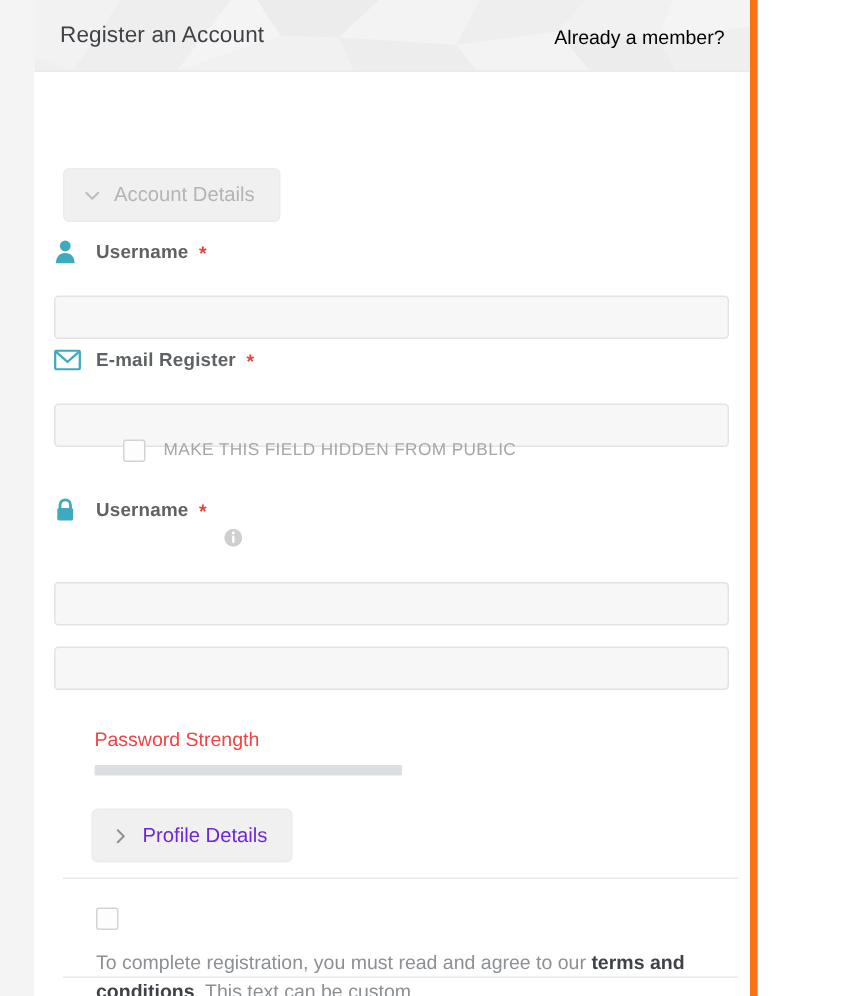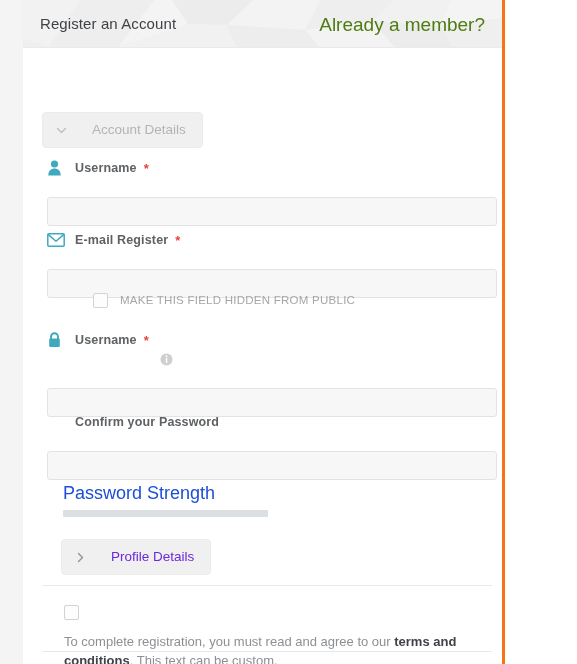--- a/index.html
+++ b/index.html
@@ -30,21 +30,21 @@
   }
 
   
   .card {
     position: absolute;
     left: 23px;
     top: 0;
     width: 482px;
     height: 664px;
     background: #ffffff;
-    border-right: 3px solid #f97316;
+    border-right: 5px solid #f97316;
     box-sizing: border-box;
   }
 
   
   .card-header {
     position: relative;
     height: 47px;
     background: #efefef;
     overflow: hidden;
     border-bottom: 1px solid #eaeaea;
@@ -62,59 +62,59 @@
     top: 15px;
     font-size: 15px;
     color: #3f4246;
     line-height: 18px;
     letter-spacing: .1px;
   }
   .header-link {
     position: absolute;
     right: 17px;
     top: 17px;
-    font-size: 19px;
-    color: #4d7c0f;
+    font-size: 13px;
+    color: #000000;
     line-height: 16px;
     text-decoration: none;
     cursor: pointer;
   }
 
   
   .card-body {
     position: relative;
     padding: 0;
   }
 
   
   .pill-row {
     position: absolute;
     display: flex;
     gap: 8px;
   }
   .pill {
     display: inline-flex;
     align-items: center;
-    gap: 25px;
+    gap: 9px;
     background: #f0f0f0;
     border: 1px solid #ececec;
     border-radius: 4px;
     padding: 9px 16px 9px 13px;
     font-size: 13.5px;
     color: #b4b4b4;
     cursor: pointer;
     line-height: 16px;
     box-sizing: border-box;
   }
   .pill.dark-label { color: #6d28d9; }
   .pill .chev { display: inline-block; width: 11px; height: 11px; flex: none; }
   .pill .chev svg { display: block; }
 
   
-  .fgroup { position: absolute; left: 24px; width: 450px; }
+  .fgroup { position: absolute; left: 13px; width: 450px; }
 
   .flabel {
     display: flex;
     align-items: center;
     height: 20px;
     font-size: 12.5px;
     font-weight: bold;
     color: #5f6265;
     letter-spacing: .15px;
   }
@@ -178,22 +178,22 @@
   .cb-caps {
     font-size: 11.5px;
     color: #a6a6a6;
     letter-spacing: .25px;
     line-height: 15px;
   }
 
   
   .pw-strength-label {
     position: absolute;
-    font-size: 18px;
-    color: #1d4ed8;
+    font-size: 13px;
+    color: #ef4444;
     line-height: 16px;
   }
   .pw-bar-track {
     position: absolute;
     height: 7px;
     background: #dcdfe1;
     border-radius: 1px;
   }
 
   .divider {
@@ -280,21 +280,21 @@
               <rect x="0.8" y="0.8" width="16.4" height="12.4" rx="1" fill="#ffffff" stroke="#3fa9bd" stroke-width="1.5"></rect>
               <path d="M1.4 1.6 L9 8.2 L16.6 1.6" fill="none" stroke="#3fa9bd" stroke-width="1.5" stroke-linecap="round" stroke-linejoin="round"></path>
             </svg>
           </span>
           <span>E-mail Register</span>
           <span class="req">*</span>
         </div>
         <input class="finput" style="margin-top: 19px;" type="text" placeholder="">
       </div>
 
-      <div class="cb-row" style="left:52px; top:245px;padding-left:18px;">
+      <div class="cb-row" style="left:41px; top:245px;padding-left:18px;">
         <span class="cbox"></span>
         <span class="cb-caps">MAKE THIS FIELD HIDDEN FROM PUBLIC</span>
       </div>
 
       <div class="fgroup" style="top:282px;">
         <div class="flabel">
           <span class="ficon">
             <svg width="15" height="16" viewBox="0 0 15 16">
               <path d="M4 7 V4.8 C4 2.7 5.6 1.2 7.5 1.2 C9.4 1.2 11 2.7 11 4.8 V7" fill="none" stroke="#3fa9bd" stroke-width="1.9"></path>
               <rect x="2.2" y="6.6" width="10.6" height="8.4" rx="1.2" fill="#3fa9bd"></rect>
@@ -307,23 +307,20 @@
           <svg width="13" height="13" viewBox="0 0 13 13">
             <circle cx="6.5" cy="6.5" r="6" fill="#cfcfcf"></circle>
             <rect x="5.8" y="5" width="1.5" height="5" rx="0.6" fill="#ffffff"></rect>
             <circle cx="6.5" cy="3.3" r="0.95" fill="#ffffff"></circle>
           </svg>
         </span>
         <input class="finput" style="margin-top: 38px;" type="password" placeholder="">
       </div>
 
       <div class="fgroup" style="top:364px;">
-        <div class="flabel no-icon">
-          <span>Confirm your Password</span>
-        </div>
         <input class="finput" style="margin-top: 19px;" type="password" placeholder="">
       </div>
 
       <div class="pw-strength-label" style="left:40px; top:437px;">Password Strength</div>
       <div class="pw-bar-track" style="left:40px; top:462px; width:205px;"></div>
 
       <div class="pill-row" style="left:38px; top:491px;">
         <div class="pill dark-label">
           <span class="chev">
             <svg width="11" height="11" viewBox="0 0 11 11">

